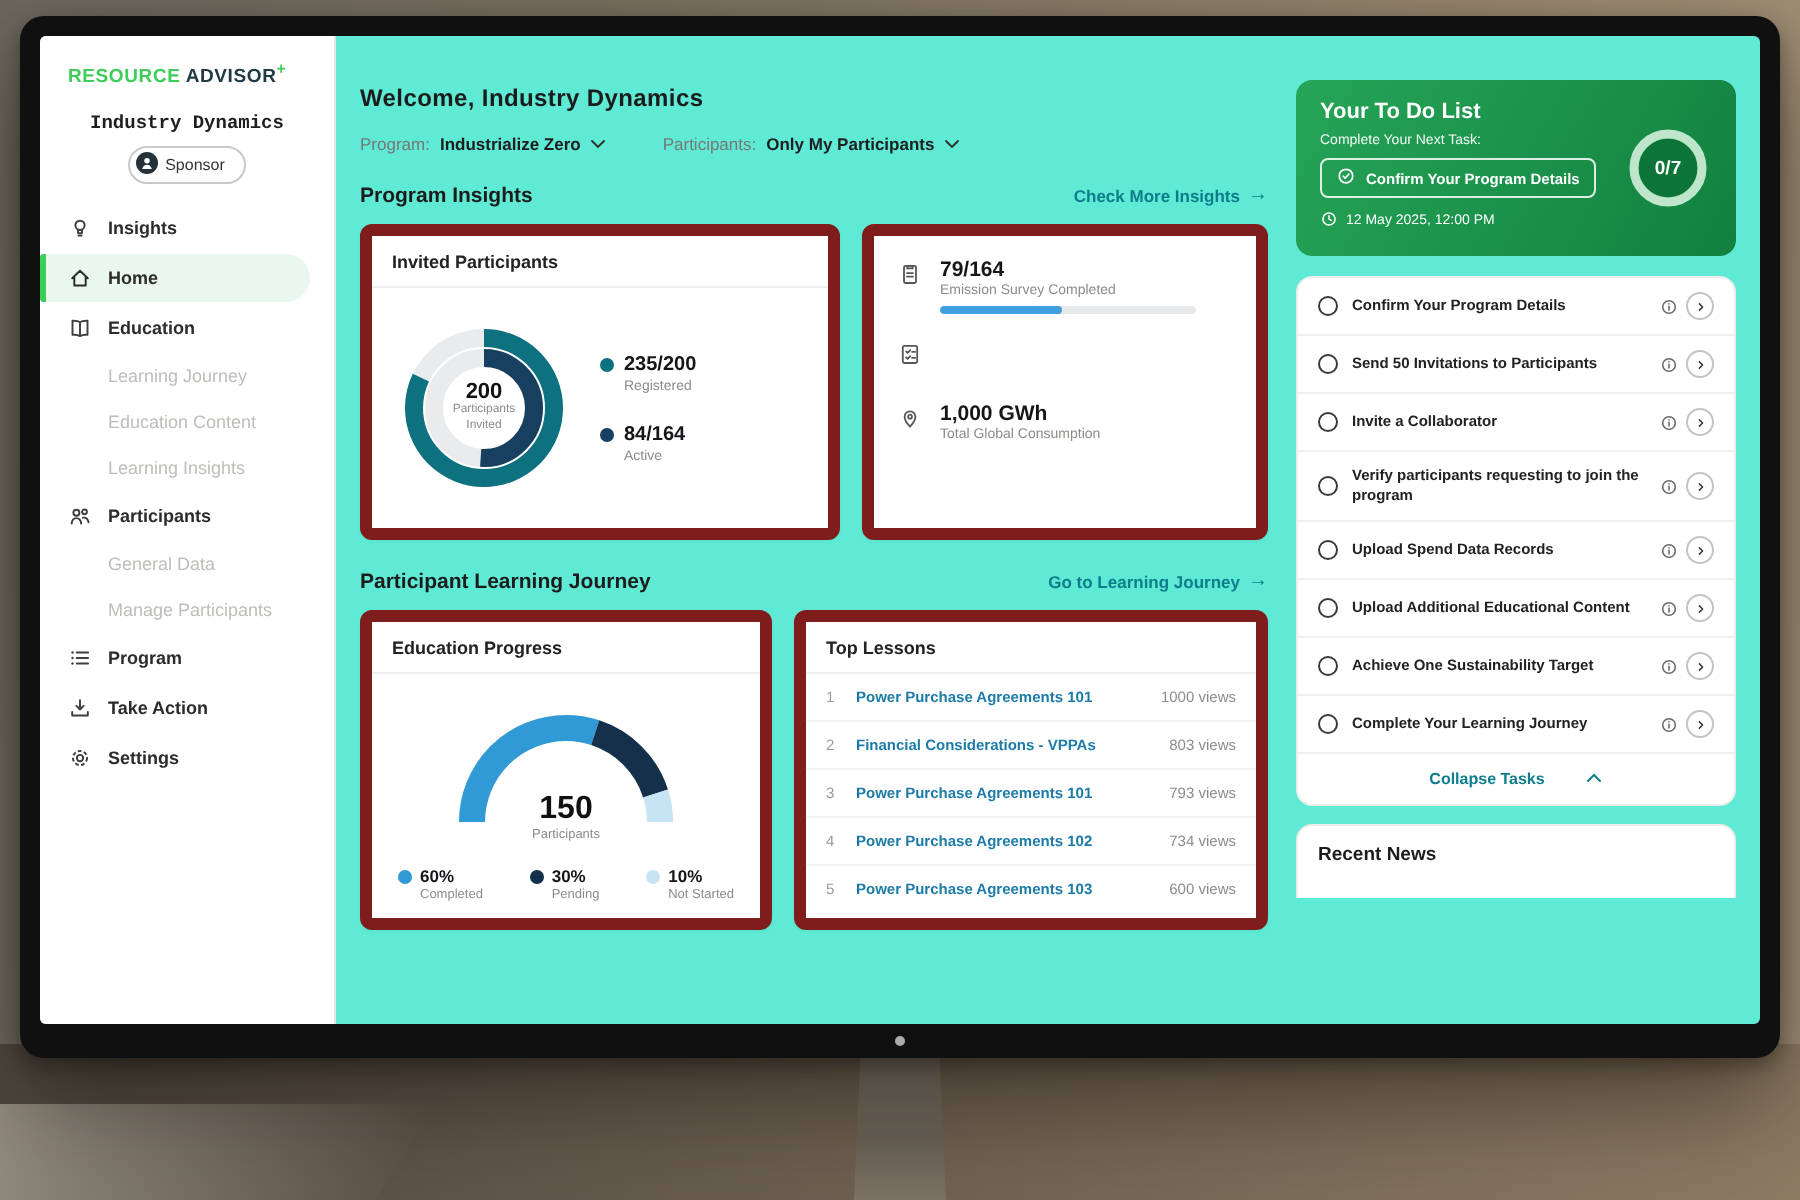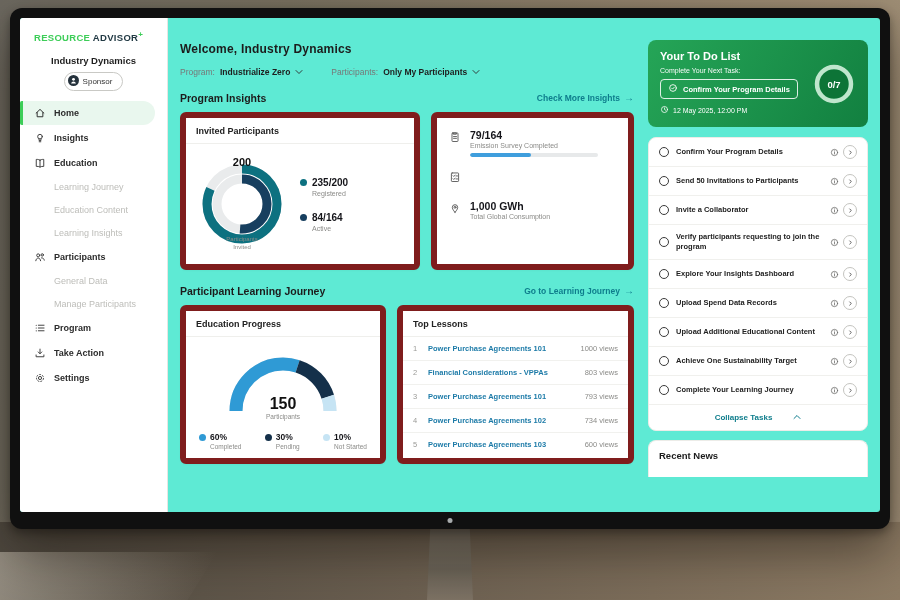--- a/index.html
+++ b/index.html
@@ -19,21 +19,21 @@
   .monitor::after{content:"";position:absolute;left:50%;bottom:6px;transform:translateX(-50%);
          width:5px;height:5px;border-radius:50%;background:#b9bdbf;opacity:.9;}
   .screen{width:100%;height:100%;background:#5eead4;border-radius:3px;overflow:hidden;display:flex;}
 
   
   .sidebar{width:148px;background:#fff;border-right:1px solid #e6e6e2;padding-top:12px;flex-shrink:0;}
   .logo{padding-left:14px;font-size:9.5px;font-weight:bold;letter-spacing:.3px;white-space:nowrap;}
   .logo-res{color:#3dcd58;}
   .logo-adv{color:#223a44;}
   .logo-plus{color:#3dcd58;font-size:8px;vertical-align:super;}
-  .org{text-align:center;font-size:9.5px;font-weight:bold;color:#1e1e1e;margin-top:12px;}
+  .org{text-align:center;font-size:9.5px;font-weight:bold;color:#1e1e1e;margin-top:12px;font-family:Liberation Mono, monospace;}
   .sponsor-badge{display:flex;align-items:center;gap:4px;margin:6px auto 0;width:max-content;
          border:1px solid #c9c9c5;border-radius:10px;padding:2px 10px 2px 3px;font-size:8px;color:#333;
          cursor:pointer;background:#fff;}
   nav{margin-top:10px;}
   .nav-item{display:flex;align-items:center;gap:8px;padding:6px 10px 6px 14px;font-size:9px;
          font-weight:bold;color:#2c2c2c;cursor:pointer;margin:1px 0;}
   .nav-icon{display:inline-flex;width:12px;flex-shrink:0;}
   .nav-item.sub{padding-left:34px;color:#bdbdb9;font-weight:normal;}
   .nav-item.active{background:#e9f7ee;border-left:3px solid #3dcd58;padding-left:11px;margin-right:12px;
          border-radius:2px 14px 14px 2px;}
@@ -48,21 +48,21 @@
   .section-title{font-size:10.5px;font-weight:bold;color:#1c1c1c;}
   .section-link{display:flex;align-items:center;gap:4px;font-size:8.5px;font-weight:bold;color:#0e7d8c;cursor:pointer;}
   .arrow-glyph{font-size:10px;line-height:1;}
   .cards-row{display:flex;gap:11px;}
   .card{background:#fff;border-radius:6px;border:6px solid #7f1d1d;box-shadow:0 1px 2px rgba(0,0,0,.03);}
   .card-title{font-size:9px;font-weight:bold;color:#222;padding:8px 10px 7px;border-bottom:1px solid #efefec;}
   .card-invited{width:240px;}
   .card-info{flex:1;}
   .invited-body{display:flex;align-items:center;gap:10px;padding:12px 8px;}
   .donut-wrap{position:relative;width:96px;height:96px;flex-shrink:0;}
-  .donut-center{position:absolute;inset:0;display:flex;flex-direction:column;align-items:center;justify-content:space-between;text-align:center;}
+  .donut-center{position:absolute;inset:0;display:flex;flex-direction:column;align-items:center;justify-content:center;text-align:center;}
   .donut-value{font-size:11px;font-weight:bold;color:#111;}
   .donut-label{font-size:6px;color:#8b8b88;width:46px;line-height:1.3;}
   .donut-legend{display:flex;flex-direction:column;gap:15px;}
   .legend-top{display:flex;align-items:center;gap:5px;}
   .dot{width:7px;height:7px;border-radius:50%;flex-shrink:0;}
   .legend-value{font-size:10px;font-weight:bold;color:#15151a;}
   .legend-label{font-size:7px;color:#8b8b88;margin-left:12px;margin-top:2px;}
   .info-body{padding:11px 12px 2px;}
   .info-row{display:flex;gap:8px;margin-bottom:12px;}
   .info-icon{width:13px;flex-shrink:0;padding-top:1px;}
@@ -133,36 +133,36 @@
       <span>
         <svg width="11" height="11" viewBox="0 0 16 16">
               <circle cx="8" cy="8" r="8" fill="#25323c"></circle>
               <circle cx="8" cy="6.3" r="2" fill="#fff"></circle>
               <path d="M4.5 12.4c.5-2 1.9-3.1 3.5-3.1s3 1.1 3.5 3.1z" fill="#fff"></path>
             </svg>
       </span>
       <span>Sponsor</span>
     </div>
     <nav>
-      <div class="nav-item active">
-        <span class="nav-icon">
-              <svg width="12" height="12" viewBox="0 0 16 16" fill="none" stroke="#2c2c2c" stroke-width="1.3" stroke-linecap="round" stroke-linejoin="round">
-                <path d="M2.8 8.2 8 3.2l5.2 5M4.2 7.4V13h7.6V7.4"></path>
-              </svg>
-            </span>
-        <span class="nav-label">Home</span>
-      </div>
       <div class="nav-item">
         <span class="nav-icon">
               <svg width="12" height="12" viewBox="0 0 16 16" fill="none" stroke="#3f3f3f" stroke-width="1.3" stroke-linecap="round" stroke-linejoin="round">
                 <circle cx="8" cy="6.2" r="3.1"></circle>
                 <path d="M6.7 9.2v2.2h2.6V9.2M6.9 13h2.2"></path>
               </svg>
             </span>
         <span class="nav-label">Insights</span>
+      </div>
+      <div class="nav-item active">
+        <span class="nav-icon">
+              <svg width="12" height="12" viewBox="0 0 16 16" fill="none" stroke="#2c2c2c" stroke-width="1.3" stroke-linecap="round" stroke-linejoin="round">
+                <path d="M2.8 8.2 8 3.2l5.2 5M4.2 7.4V13h7.6V7.4"></path>
+              </svg>
+            </span>
+        <span class="nav-label">Home</span>
       </div>
       <div class="nav-item">
         <span class="nav-icon">
               <svg width="12" height="12" viewBox="0 0 16 16" fill="none" stroke="#3f3f3f" stroke-width="1.3" stroke-linecap="round" stroke-linejoin="round">
                 <path d="M8 4.2C6.8 3.3 4.8 3.1 3 3.2v9.3c1.8-.1 3.8.1 5 .9 1.2-.8 3.2-1 5-.9V3.2c-1.8-.1-3.8.1-5 1zM8 4.2v9.2"></path>
               </svg>
             </span>
         <span class="nav-label">Education</span>
       </div>
       <div class="nav-item sub">
@@ -496,37 +496,20 @@
               </span>
               <span class="chev-circle">
                 <svg width="7" height="7" viewBox="0 0 16 16" fill="none" stroke="#3a3a3a" stroke-width="1.8" stroke-linecap="round" stroke-linejoin="round">
                   <path d="M6.2 4.4 9.8 8l-3.6 3.6"></path>
                 </svg>
               </span>
             </span>
       </div>
       <div class="task-row">
         <span class="task-check"></span>
-        <span class="task-label">Explore Your Insights Dashboard</span>
-        <span class="task-icons">
-              <span class="info-mini">
-                <svg width="9" height="9" viewBox="0 0 16 16" fill="none" stroke="#6a6a67" stroke-width="1.4" stroke-linecap="round">
-                  <circle cx="8" cy="8" r="5.6"></circle>
-                  <path d="M8 7.4v3.2M8 5.1v.2"></path>
-                </svg>
-              </span>
-              <span class="chev-circle">
-                <svg width="7" height="7" viewBox="0 0 16 16" fill="none" stroke="#3a3a3a" stroke-width="1.8" stroke-linecap="round" stroke-linejoin="round">
-                  <path d="M6.2 4.4 9.8 8l-3.6 3.6"></path>
-                </svg>
-              </span>
-            </span>
-      </div>
-      <div class="task-row">
-        <span class="task-check"></span>
         <span class="task-label">Upload Spend Data Records</span>
         <span class="task-icons">
               <span class="info-mini">
                 <svg width="9" height="9" viewBox="0 0 16 16" fill="none" stroke="#6a6a67" stroke-width="1.4" stroke-linecap="round">
                   <circle cx="8" cy="8" r="5.6"></circle>
                   <path d="M8 7.4v3.2M8 5.1v.2"></path>
                 </svg>
               </span>
               <span class="chev-circle">
                 <svg width="7" height="7" viewBox="0 0 16 16" fill="none" stroke="#3a3a3a" stroke-width="1.8" stroke-linecap="round" stroke-linejoin="round">

